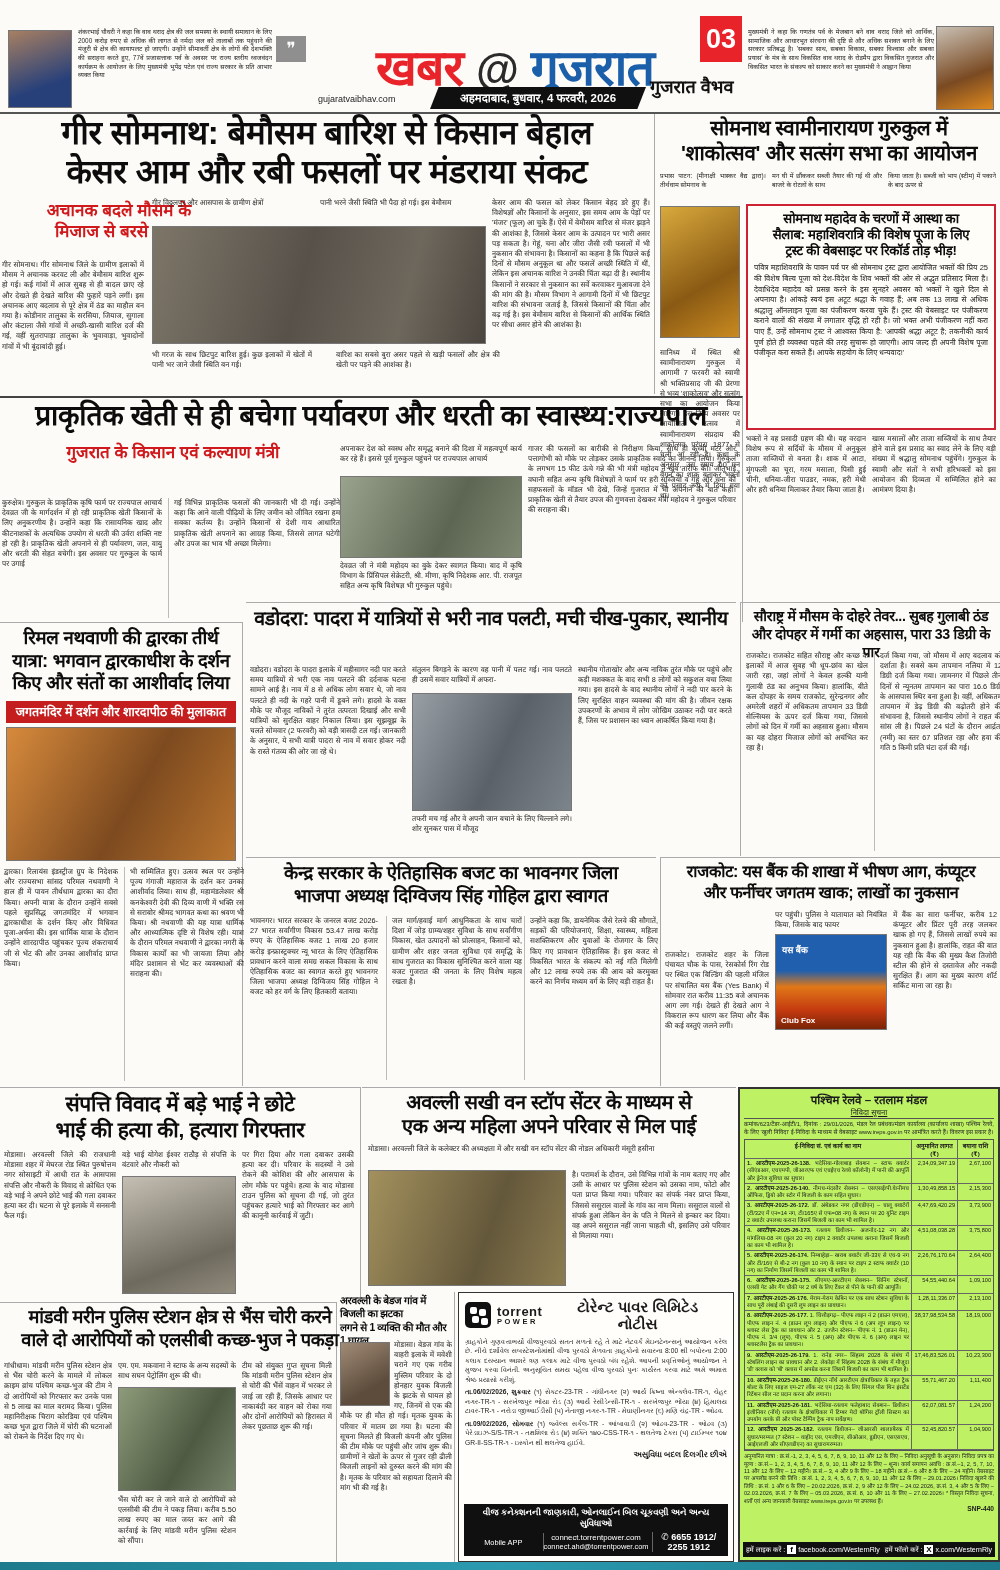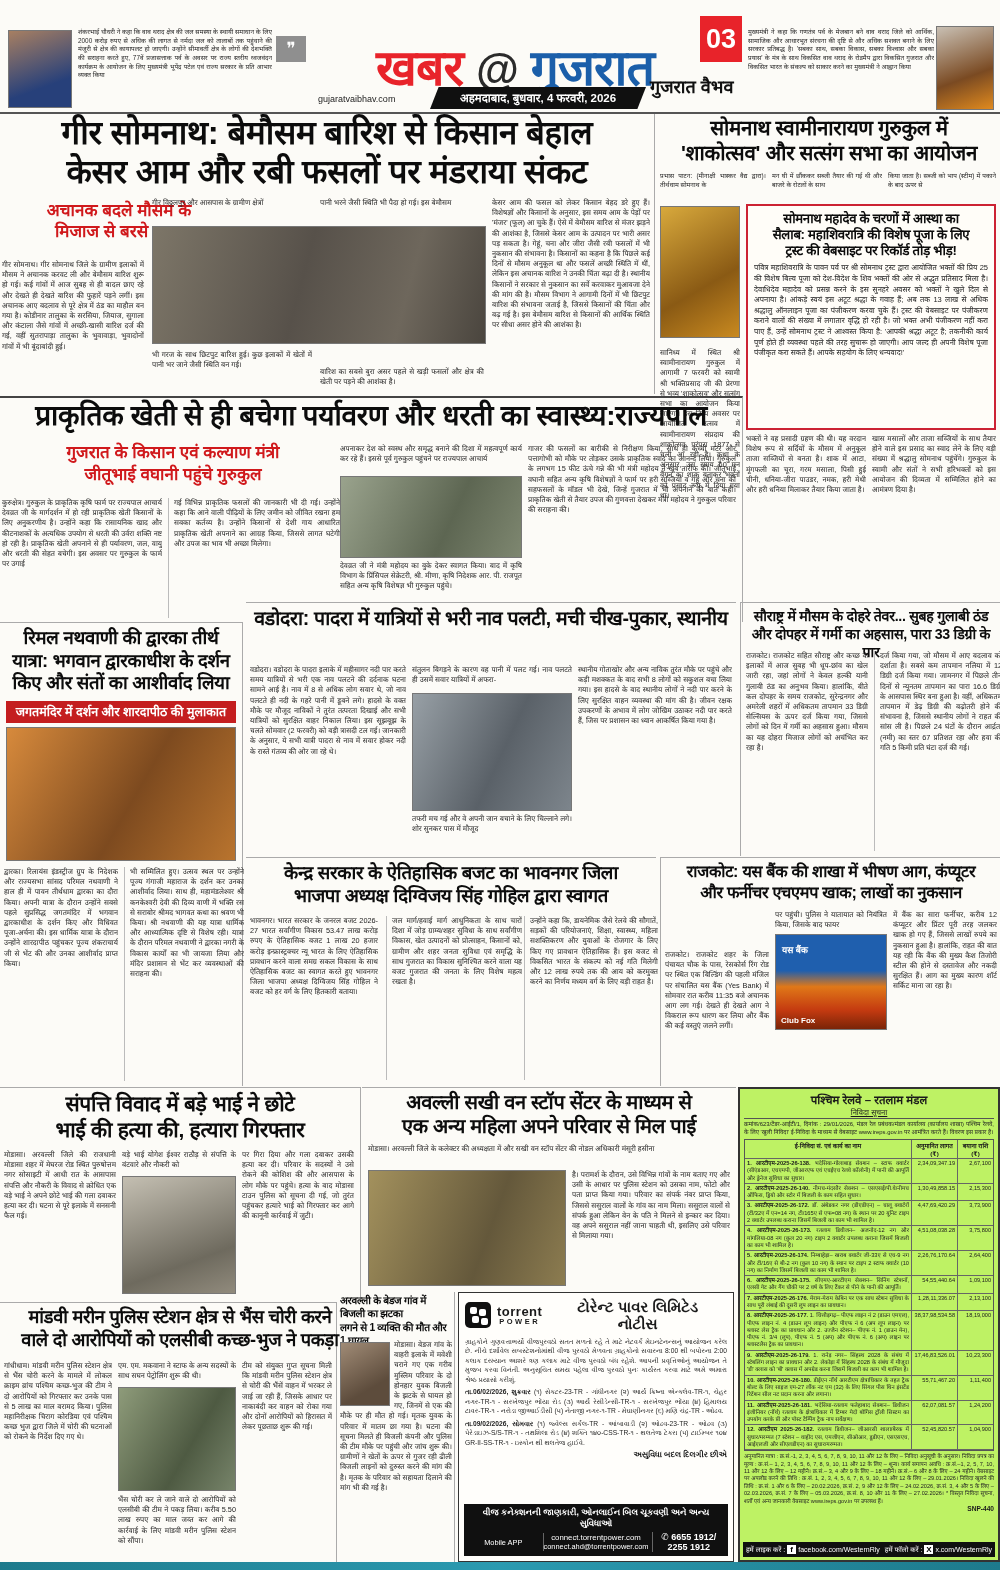--- a/index.html
+++ b/index.html
@@ -27,21 +27,21 @@
   .hp-r{left:936px;top:26px;width:58px;height:84px;background:linear-gradient(160deg,#c9c0b4,#7a4a22 60%,#e08a1e);}
   
   #main{left:0;top:114px;width:654px;height:280px;border-right:1px solid #aaa;}
   .main-h{left:0;top:0;width:654px;font-size:33px;line-height:1.17;}
   .main-kicker{left:2px;top:86px;width:234px;font-size:17px;font-weight:800;line-height:1.25;}
   .main-left{left:2px;top:146px;width:142px;height:132px;}
   .m-ab1{left:152px;top:84px;width:160px;height:26px;}
   .m-ab2{left:320px;top:84px;width:164px;height:26px;}
   .main-photo{left:152px;top:112px;width:334px;height:118px;background:linear-gradient(105deg,#7d7668,#57514a 45%,#6e675c 75%,#4a453e);}
   .m-bl1{left:152px;top:236px;width:160px;height:42px;}
-  .m-bl2{left:320px;top:236px;width:164px;height:42px;margin-top:17px;}
+  .m-bl2{left:336px;top:236px;width:164px;height:42px;}
   .main-right{left:492px;top:84px;width:158px;height:194px;}
   
   #gurukul{left:658px;top:114px;width:342px;height:486px;}
   .g-h{left:0;top:2px;width:342px;font-size:20.5px;line-height:1.2;}
   .g-b1{left:2px;top:58px;width:106px;height:30px;}
   .g-b2{left:114px;top:58px;width:110px;height:30px;}
   .g-b3{left:230px;top:58px;width:108px;height:30px;}
   .g-photo{left:2px;top:92px;width:80px;height:132px;background:linear-gradient(150deg,#d8a93c,#8a5a14 60%,#c98a20);}
   .pooja-box{left:88px;top:90px;width:250px;height:226px;border:2px solid #c23;box-sizing:border-box;padding:5px 6px;background:#fffdf8;}
   .pooja-h{font-size:13.2px;line-height:1.22;}
@@ -118,21 +118,21 @@
   
   #shock{left:338px;top:1292px;width:116px;height:270px;border-right:1px solid #aaa;}
   .s-h{left:2px;top:2px;width:112px;font-size:10.3px;line-height:1.3;}
   .s-body{left:2px;top:48px;width:112px;height:218px;}
   .s-photo{float:left;width:48px;height:62px;margin:2px 4px 2px 0;background:linear-gradient(150deg,#a08b76,#5d4c3c 70%);border:1px solid #777;}
   
   #torrent{left:458px;top:1292px;width:276px;height:270px;border:1.5px solid #333;box-sizing:border-box;background:#fffefb;padding:5px 6px;}
   .t-head{display:flex;align-items:center;gap:6px;}
   .t-logo{width:26px;height:26px;background:#101010;border-radius:5px;position:relative;flex:none;}
   .t-logo::before{content:"";position:absolute;left:5px;top:5px;width:7px;height:7px;background:#fff;border-radius:2px;box-shadow:9px 2px 0 #fff,2px 9px 0 #fff,11px 11px 0 #fff;}
-  .t-brand{line-height:1;text-align:center;}
+  .t-brand{line-height:1;}
   .t-brand .b1{font-size:13px;font-weight:800;letter-spacing:.5px;}
   .t-brand .b2{font-size:7.5px;font-weight:700;letter-spacing:2.5px;}
   .t-title{flex:1;text-align:center;font-size:15px;font-weight:800;line-height:1.15;}
   .t-body{font-size:6.7px;line-height:1.42;text-align:justify;margin-top:4px;color:#222;}
   .t-sched{font-size:6.7px;line-height:1.42;text-align:justify;margin-top:3px;color:#222;}
   .t-sorry{text-align:right;font-size:8px;font-weight:800;margin-top:3px;}
   .t-footer{position:absolute;left:5px;right:5px;bottom:5px;background:#101010;color:#fff;padding:3px 4px 4px;}
   .t-f1{font-size:8.6px;font-weight:800;text-align:center;}
   .t-f2{display:flex;justify-content:space-between;align-items:center;margin-top:3px;font-size:7.4px;gap:4px;}
   .t-cell{flex:1;text-align:center;border-left:1px solid #666;}
@@ -214,21 +214,20 @@
     </div>
     <div class="abs body-text g-c1">सानिध्य में स्थित श्री स्वामीनारायण गुरुकुल में आगामी 7 फरवरी को स्वामी श्री भक्तिप्रसाद जी की प्रेरणा से भव्य 'शाकोत्सव' और सत्संग सभा का आयोजन किया जाएगा। इस दिव्य अवसर पर आयोजित उत्सव में स्वामीनारायण संप्रदाय की शाकोत्सव परंपरा 1877 से चली आ रही है। कथा के अनुसार, उस समय 60 मन बैंगन का शाक बनाकर भक्तों को प्रसाद रूप में दिया गया था।</div>
     <div class="abs body-text g-c2">भक्तों ने वह प्रसादी ग्रहण की थी। यह वरदान विशेष रूप से सर्दियों के मौसम में अनुकूल ताजा सब्जियों से बनता है। शाक में आटा, मूंगफली का चूरा, गरम मसाला, पिसी हुई चीनी, धनिया-जीरा पाउडर, नमक, हरी मेथी और हरी धनिया मिलाकर तैयार किया जाता है।</div>
     <div class="abs body-text g-c3">खास मसालों और ताजा सब्जियों के साथ तैयार होने वाले इस प्रसाद का स्वाद लेने के लिए बड़ी संख्या में श्रद्धालु सोमनाथ पहुंचेंगे। गुरुकुल के स्वामी और संतों ने सभी हरिभक्तों को इस आयोजन की दिव्यता में सम्मिलित होने का आमंत्रण दिया है।</div>
   </div>
 
   <div class="abs" id="farm">
     <div class="abs f-h hl c">प्राकृतिक खेती से ही बचेगा पर्यावरण और धरती का स्वास्थ्य:राज्यपाल</div>
     <div class="abs f-kicker red c">
       <div>गुजरात के किसान एवं कल्याण मंत्री</div>
-      <div>जीतूभाई वघानी पहुंचे गुरुकुल</div>
     </div>
     <div class="abs body-text f-c1">कुरुक्षेत्र। गुरुकुल के प्राकृतिक कृषि फार्म पर राज्यपाल आचार्य देवव्रत जी के मार्गदर्शन में हो रही प्राकृतिक खेती किसानों के लिए अनुकरणीय है। उन्होंने कहा कि रासायनिक खाद और कीटनाशकों के अत्यधिक उपयोग से धरती की उर्वरा शक्ति नष्ट हो रही है। प्राकृतिक खेती अपनाने से ही पर्यावरण, जल, वायु और धरती की सेहत बचेगी। इस अवसर पर गुरुकुल के फार्म पर उगाई</div>
     <div class="abs body-text f-c2 vr" style="padding-left:5px;">गई विभिन्न प्राकृतिक फसलों की जानकारी भी दी गई। उन्होंने कहा कि आने वाली पीढ़ियों के लिए जमीन को जीवित रखना हम सबका कर्तव्य है। उन्होंने किसानों से देशी गाय आधारित प्राकृतिक खेती अपनाने का आग्रह किया, जिससे लागत घटेगी और उपज का भाव भी अच्छा मिलेगा।</div>
     <div class="abs body-text f-mt">अपनाकर देश को स्वस्थ और समृद्ध बनाने की दिशा में महत्वपूर्ण कार्य कर रहे हैं। इससे पूर्व गुरुकुल पहुंचने पर राज्यपाल आचार्य</div>
     <div class="abs photo f-photo"></div>
     <div class="abs body-text f-mb">देवव्रत जी ने मंत्री महोदय का बुके देकर स्वागत किया। बाद में कृषि विभाग के प्रिंसिपल सेक्रेटरी, श्री. मीणा, कृषि निदेशक आर. पी. राजपूत सहित अन्य कृषि विशेषज्ञ भी गुरुकुल पहुंचे।</div>
     <div class="abs body-text f-c4">गाजर की फसलों का बारीकी से निरीक्षण किया, साथ ही कच्ची मटर और पत्तागोभी को मौके पर तोड़कर उसके प्राकृतिक स्वाद का आनन्द लिया। गुरुकुल के लगभग 15 फीट ऊंचे गन्ने की भी मंत्री महोदय ने खूब तारीफ की। जीतूभाई वघानी सहित अन्य कृषि विशेषज्ञों ने फार्म पर हरी सब्जियों व गेहूं और चना की सहफसलों के मॉडल भी देखे, जिन्हें गुजरात में भी अपनाने की बात कही। प्राकृतिक खेती से तैयार उपज की गुणवत्ता देखकर मंत्री महोदय ने गुरुकुल परिवार की सराहना की।</div>
   </div>
 
   <div class="abs" id="dwarka">
@@ -269,21 +268,21 @@
       <div>भाजपा अध्यक्ष दिग्विजय सिंह गोहिल द्वारा स्वागत</div>
     </div>
     <div class="abs body-text bu-c1">भावनगर। भारत सरकार के जनरल बजट 2026-27 भारत सर्वांगीण विकास 53.47 लाख करोड़ रुपए के ऐतिहासिक बजट 1 लाख 20 हजार करोड़ इन्फ्रास्ट्रक्चर न्यू भारत के लिए ऐतिहासिक प्रावधान करने वाला समग्र सकल विकास के साथ ऐतिहासिक बजट का स्वागत करते हुए भावनगर जिला भाजपा अध्यक्ष दिग्विजय सिंह गोहिल ने बजट को हर वर्ग के लिए हितकारी बताया।</div>
     <div class="abs body-text bu-c2 vr" style="padding-left:5px;">जल मार्ग/हवाई मार्ग आधुनिकता के साथ चारों दिशा में जोड़ ग्राम्य/शहर सुविधा के साथ सर्वांगीण विकास, खेत उत्पादनों को प्रोत्साहन, किसानों को, ग्रामीण और शहर जनता सुविधा एवं समृद्धि के साथ गुजरात का विकास सुनिश्चित करने वाला यह बजट गुजरात की जनता के लिए विशेष महत्व रखता है।</div>
     <div class="abs body-text bu-c3 vr" style="padding-left:5px;">उन्होंने कहा कि, डायनेमिक जैसे रेलवे की सौगातें, सड़कों की परियोजनाएं, शिक्षा, स्वास्थ्य, महिला सशक्तिकरण और युवाओं के रोजगार के लिए किए गए प्रावधान ऐतिहासिक हैं। इस बजट से विकसित भारत के संकल्प को नई गति मिलेगी और 12 लाख रुपये तक की आय को करमुक्त करने का निर्णय मध्यम वर्ग के लिए बड़ी राहत है।</div>
   </div>
 
   <div class="abs" id="bank">
     <div class="abs k-h hl c">
       <div>राजकोट: यस बैंक की शाखा में भीषण आग, कंप्यूटर</div>
-      <div>और फर्नीचर एचएमप खाक; लाखों का नुकसान</div>
+      <div>और फर्नीचर जगतम खाक; लाखों का नुकसान</div>
     </div>
     <div class="abs body-text k-c1">राजकोट। राजकोट शहर के जिला पंचायत चौक के पास, रेसकोर्स रिंग रोड पर स्थित एक बिल्डिंग की पहली मंजिल पर संचालित यस बैंक (Yes Bank) में सोमवार रात करीब 11:35 बजे अचानक आग लग गई। देखते ही देखते आग ने विकराल रूप धारण कर लिया और बैंक की कई वस्तुएं जलने लगीं।</div>
     <div class="abs body-text k-c2t">पर पहुंची। पुलिस ने यातायात को नियंत्रित किया, जिसके बाद फायर</div>
     <div class="abs photo k-photo">
       <span class="k-sign">यस बैंक</span>
       <span class="k-club">Club Fox</span>
     </div>
     <div class="abs body-text k-c3">में बैंक का सारा फर्नीचर, करीब 12 कंप्यूटर और प्रिंटर पूरी तरह जलकर खाक हो गए हैं, जिससे लाखों रुपये का नुकसान हुआ है। हालांकि, राहत की बात यह रही कि बैंक की मुख्य कैश तिजोरी स्टील की होने से दस्तावेज और नकदी सुरक्षित हैं। आग का मुख्य कारण शॉर्ट सर्किट माना जा रहा है।</div>
   </div>
 

